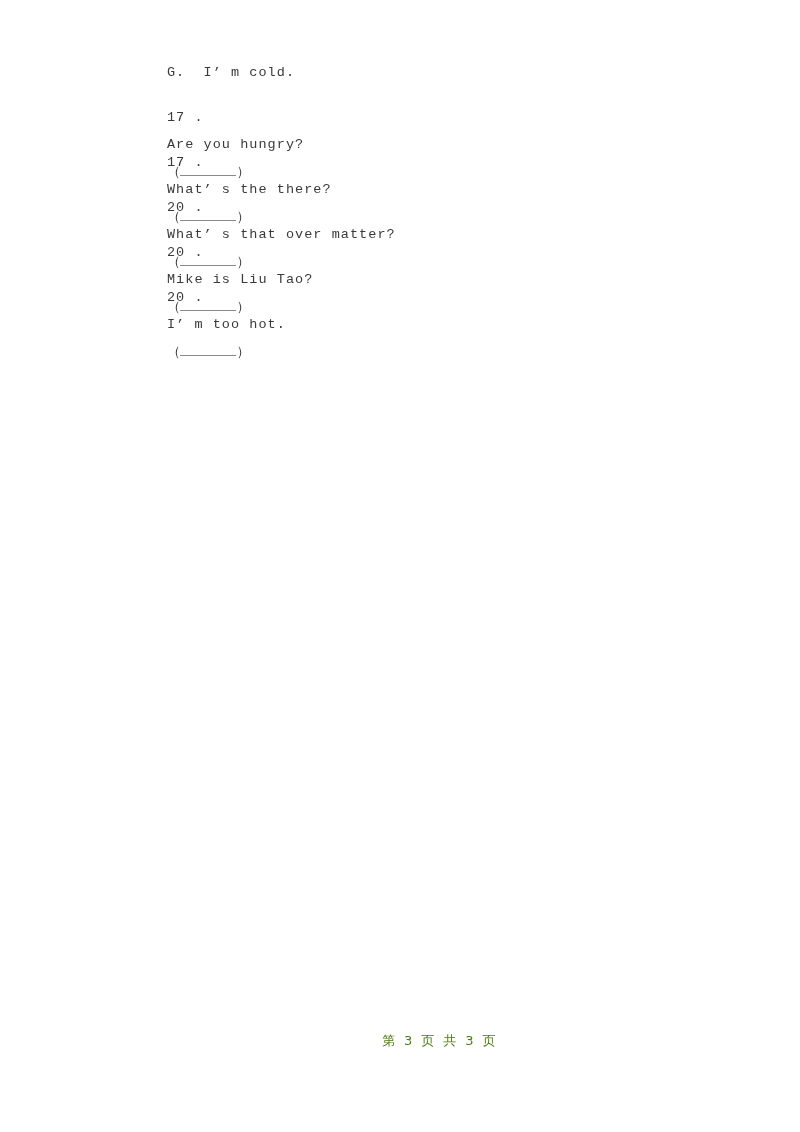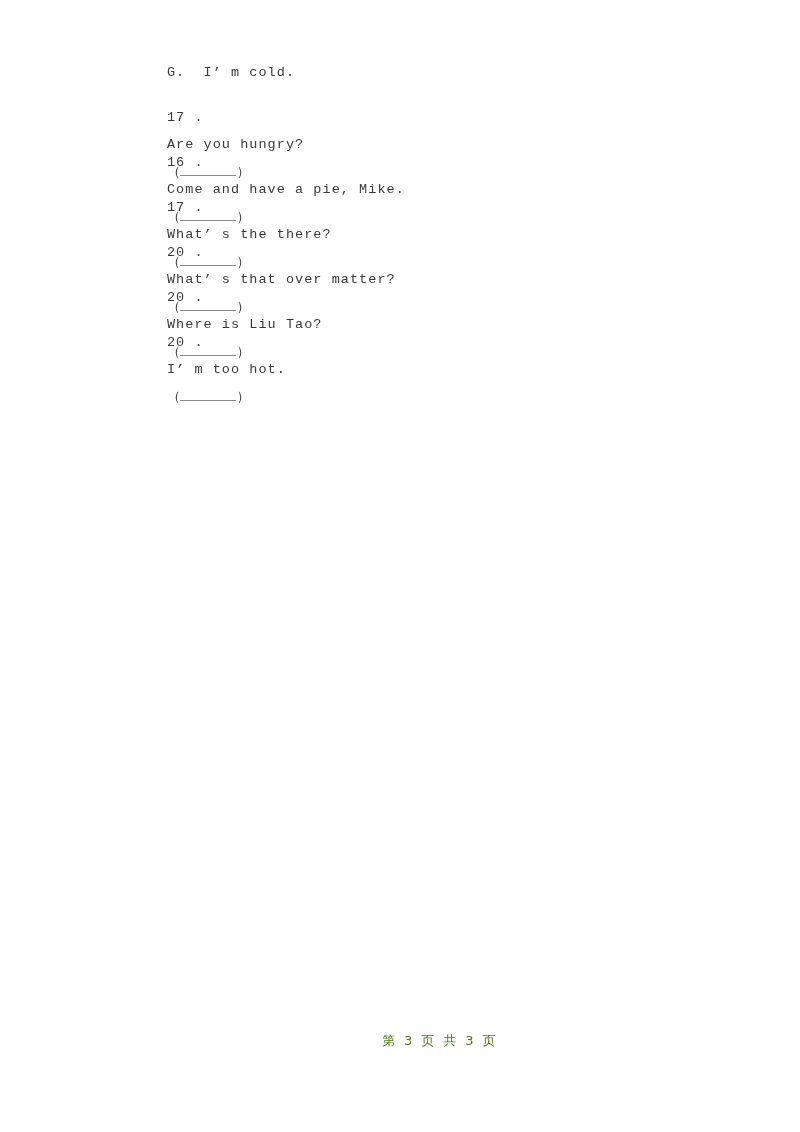--- a/index.html
+++ b/index.html
@@ -85,48 +85,41 @@
     </div>
 
     <div class="doc-line">
       <span class="item-num">17 .</span>
       <span class="gap-sm"></span>
       <span class="item-text">Are you hungry?</span>
       <span class="gap-sm"></span>
       <span class="blank"><span class="paren">（</span><span class="blank-line"></span><span class="paren">）</span></span>
     </div>
 
-    <div class="doc-line">
-      <span class="item-num">16 .</span>
-      <span class="gap-sm"></span>
-      <span class="item-text">Come and have a pie, Mike.</span>
-      <span class="gap-lg"></span>
-      <span class="blank"><span class="paren">（</span><span class="blank-line"></span><span class="paren">）</span></span>
-    </div>
 
     <div class="doc-line">
       <span class="item-num">17 .</span>
       <span class="gap-sm"></span>
       <span class="item-text">What’ s the there?</span>
       <span class="gap-md"></span>
       <span class="blank"><span class="paren">（</span><span class="blank-line"></span><span class="paren">）</span></span>
     </div>
 
     <div class="doc-line">
       <span class="item-num">20 .</span>
       <span class="gap-sm"></span>
       <span class="item-text">What’ s that over matter?</span>
       <span class="gap-md"></span>
       <span class="blank"><span class="paren">（</span><span class="blank-line"></span><span class="paren">）</span></span>
     </div>
 
     <div class="doc-line">
       <span class="item-num">20 .</span>
       <span class="gap-sm"></span>
-      <span class="item-text">Where is Liu Tao?</span>
+      <span class="item-text">Mike is Liu Tao?</span>
       <span class="gap-md"></span>
       <span class="blank"><span class="paren">（</span><span class="blank-line"></span><span class="paren">）</span></span>
     </div>
 
     <div class="doc-line">
       <span class="item-num">20 .</span>
       <span class="gap-sm"></span>
       <span class="item-text">I’ m too hot.</span>
       <span class="gap-sm"></span>
       <span class="blank"><span class="paren">（</span><span class="blank-line"></span><span class="paren">）</span></span>

